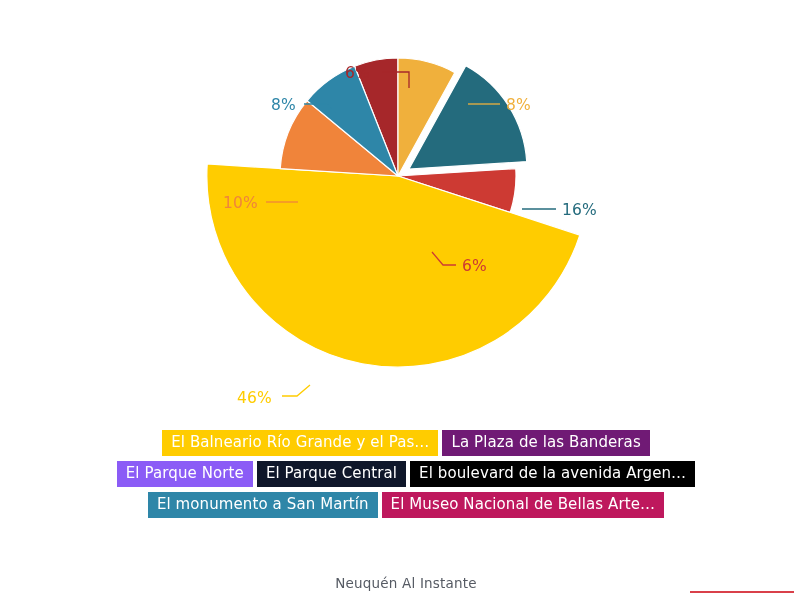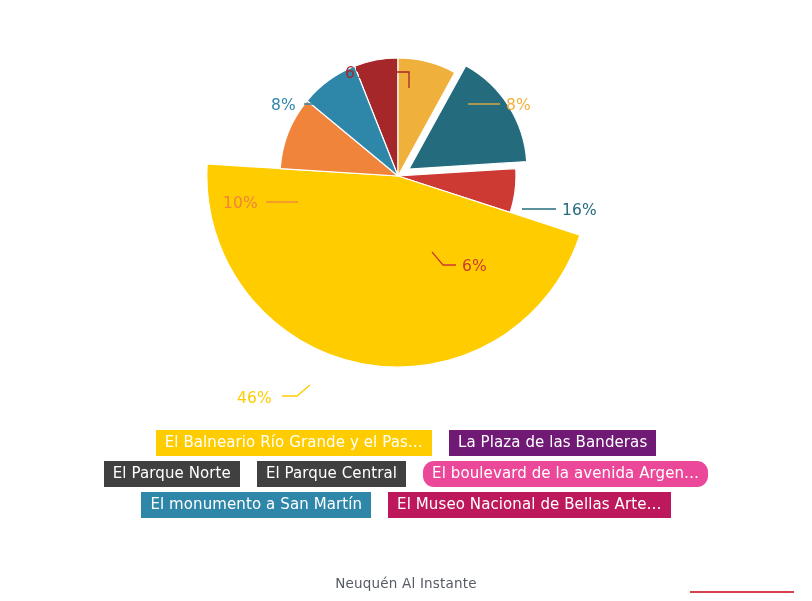--- a/index.html
+++ b/index.html
@@ -37,21 +37,21 @@
   #legend {
     position: absolute;
     left: 0;
     top: 430px;
     width: 812px;
   }
   .legend-row {
     display: flex;
     justify-content: center;
     align-items: center;
-    gap: 17px;
+    gap: 4px;
     margin-bottom: 5px;
   }
   .legend-chip {
     display: inline-block;
     color: #ffffff;
     font-family: "DejaVu Sans", "Liberation Sans", sans-serif;
     font-size: 15px;
     line-height: 15px;
     padding: 5px 9px 6px 9px;
     white-space: nowrap;
@@ -113,23 +113,23 @@
         </g>
     </svg>
   </div>
 
   <div id="legend">
       <div class="legend-row">
         <span class="legend-chip" style="background: rgb(255, 204, 0);">El Balneario Río Grande y el Pas…</span>
         <span class="legend-chip" style="background: #701a75;">La Plaza de las Banderas</span>
       </div>
       <div class="legend-row">
-        <span class="legend-chip" style="background: #404040;">El Parque Norte</span>
-        <span class="legend-chip" style="background: #404040;">El Parque Central</span>
-        <span class="legend-chip" style="background: #ec4899; border-radius: 11px;">El boulevard de la avenida Argen…</span>
+        <span class="legend-chip" style="background: #8b5cf6;">El Parque Norte</span>
+        <span class="legend-chip" style="background: #0f172a;">El Parque Central</span>
+        <span class="legend-chip" style="background: #000000;">El boulevard de la avenida Argen…</span>
       </div>
       <div class="legend-row">
         <span class="legend-chip" style="background: rgb(46, 134, 168);">El monumento a San Martín</span>
         <span class="legend-chip" style="background: #be185d;">El Museo Nacional de Bellas Arte…</span>
       </div>
     </div>
 
   <div id="footer-title">Neuquén Al Instante</div>
 
   <div id="footer-rule"></div>

